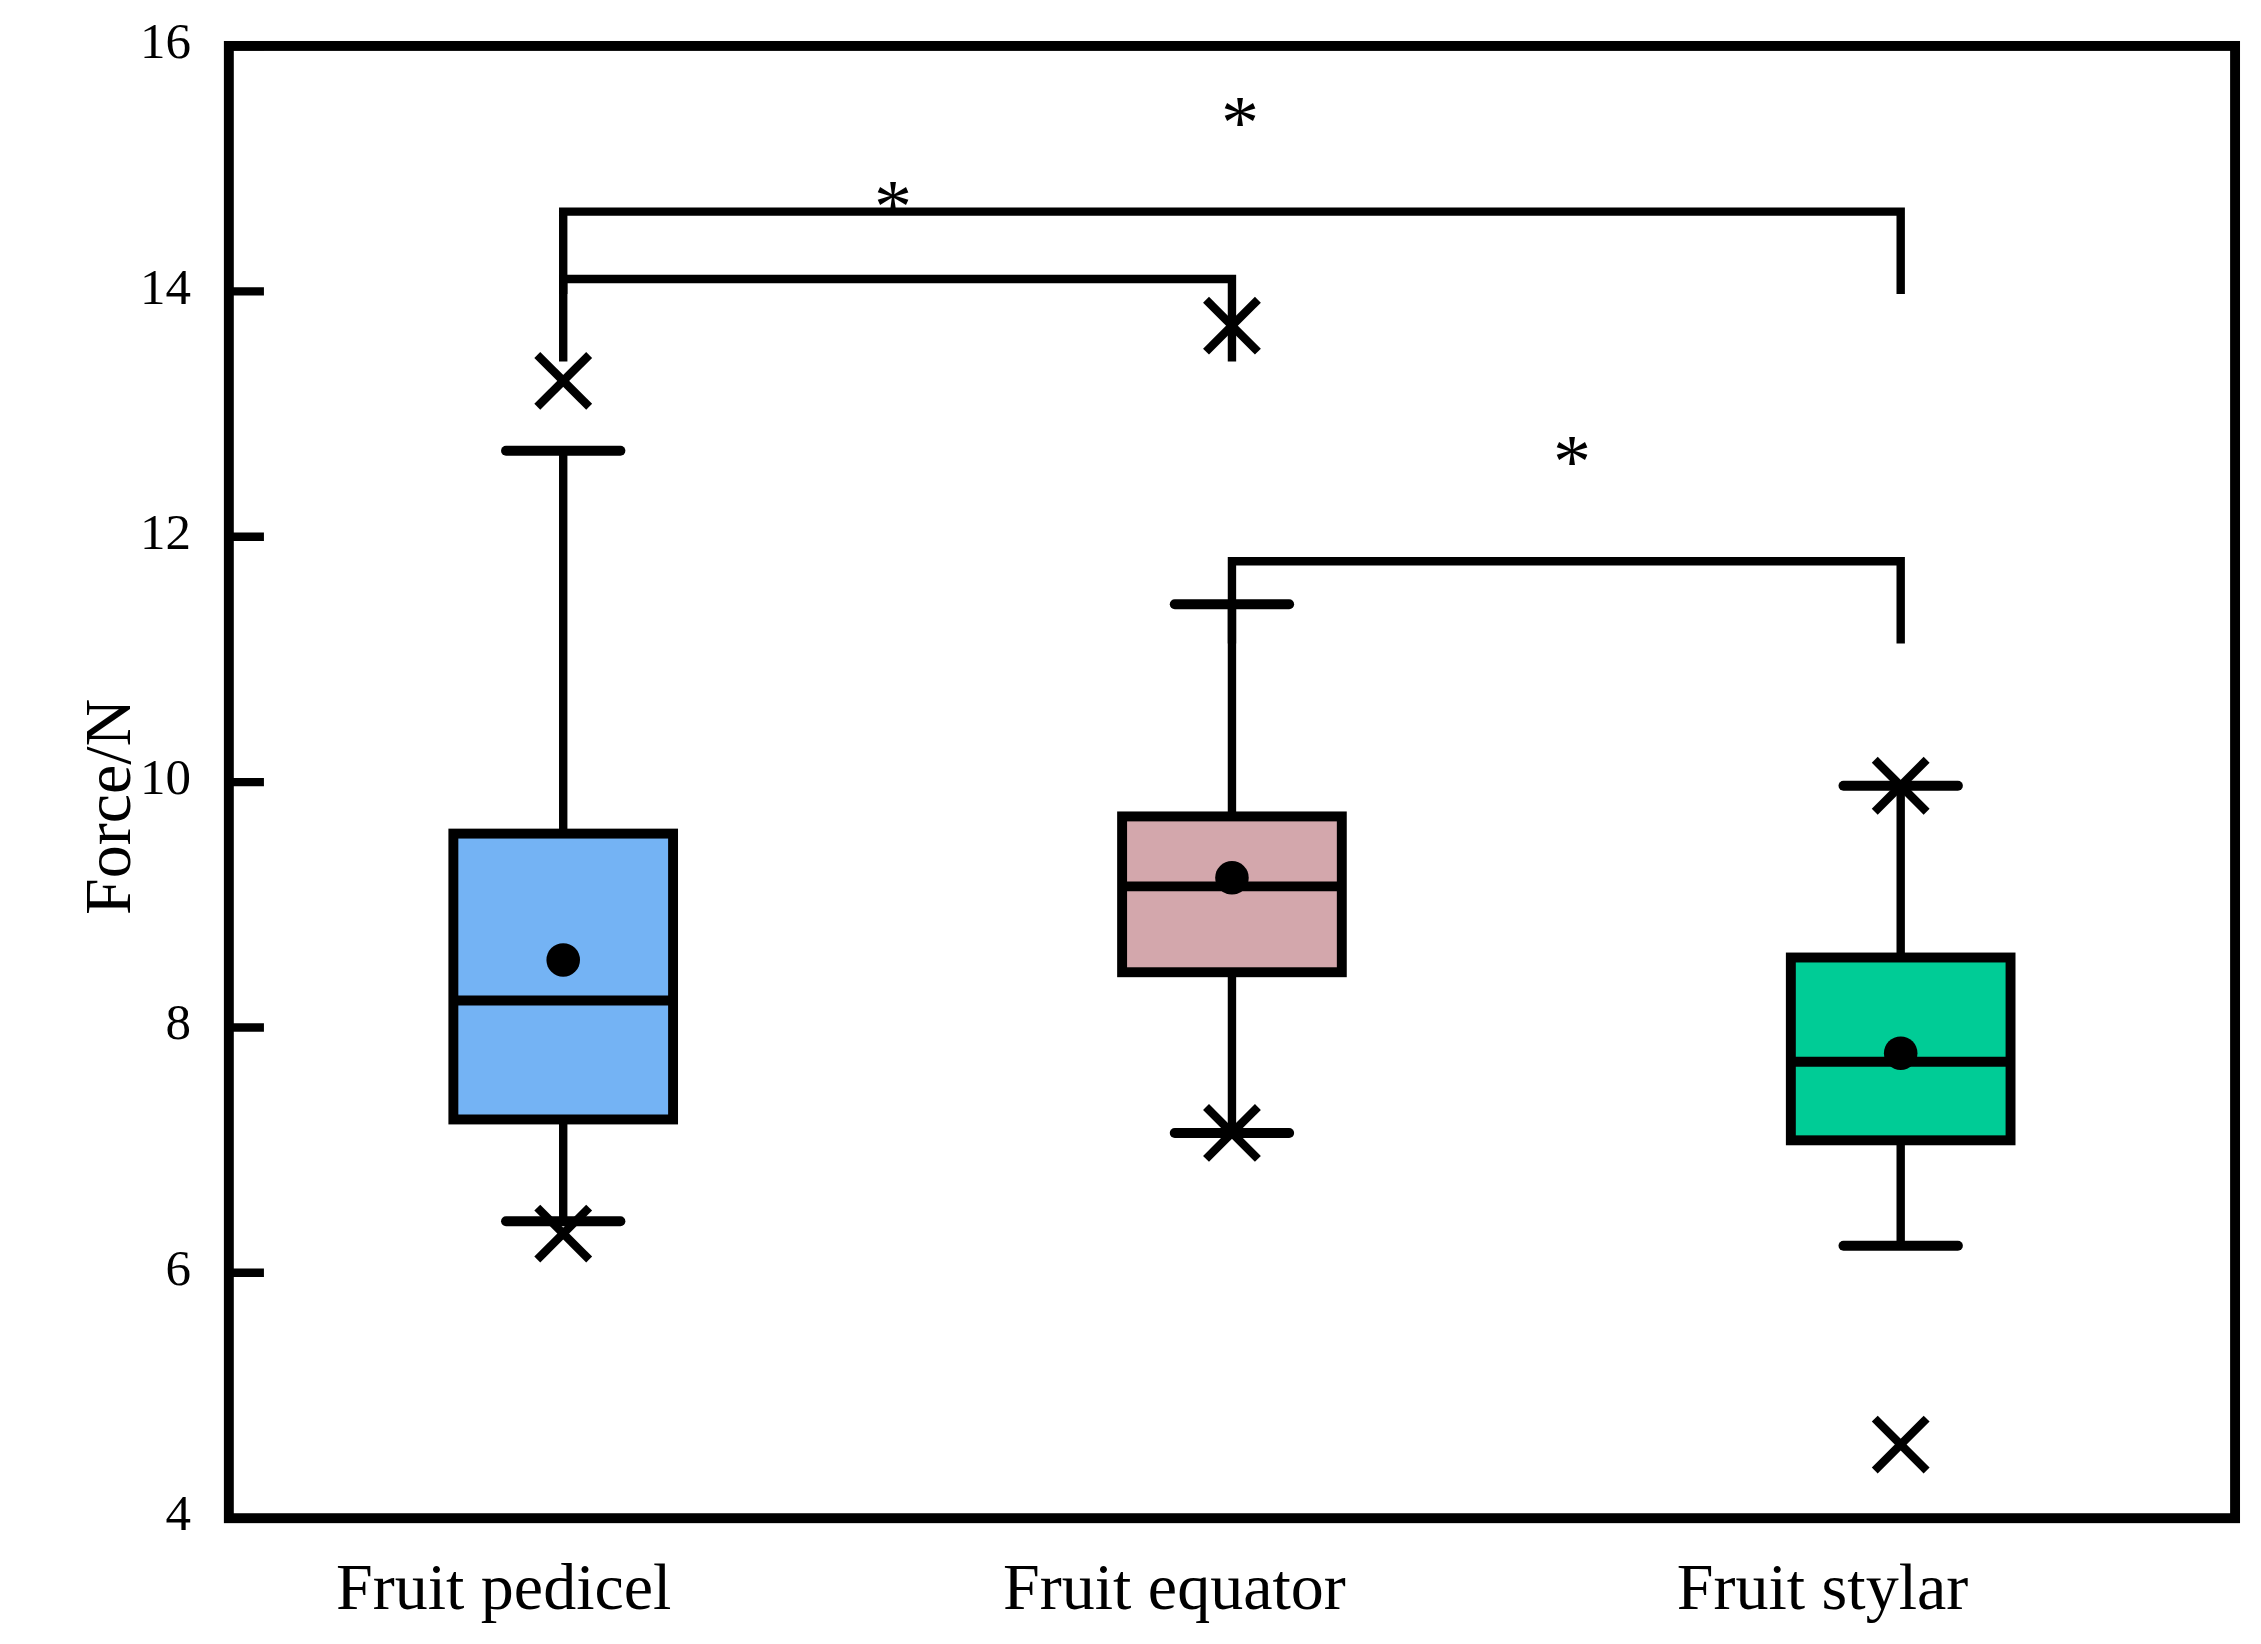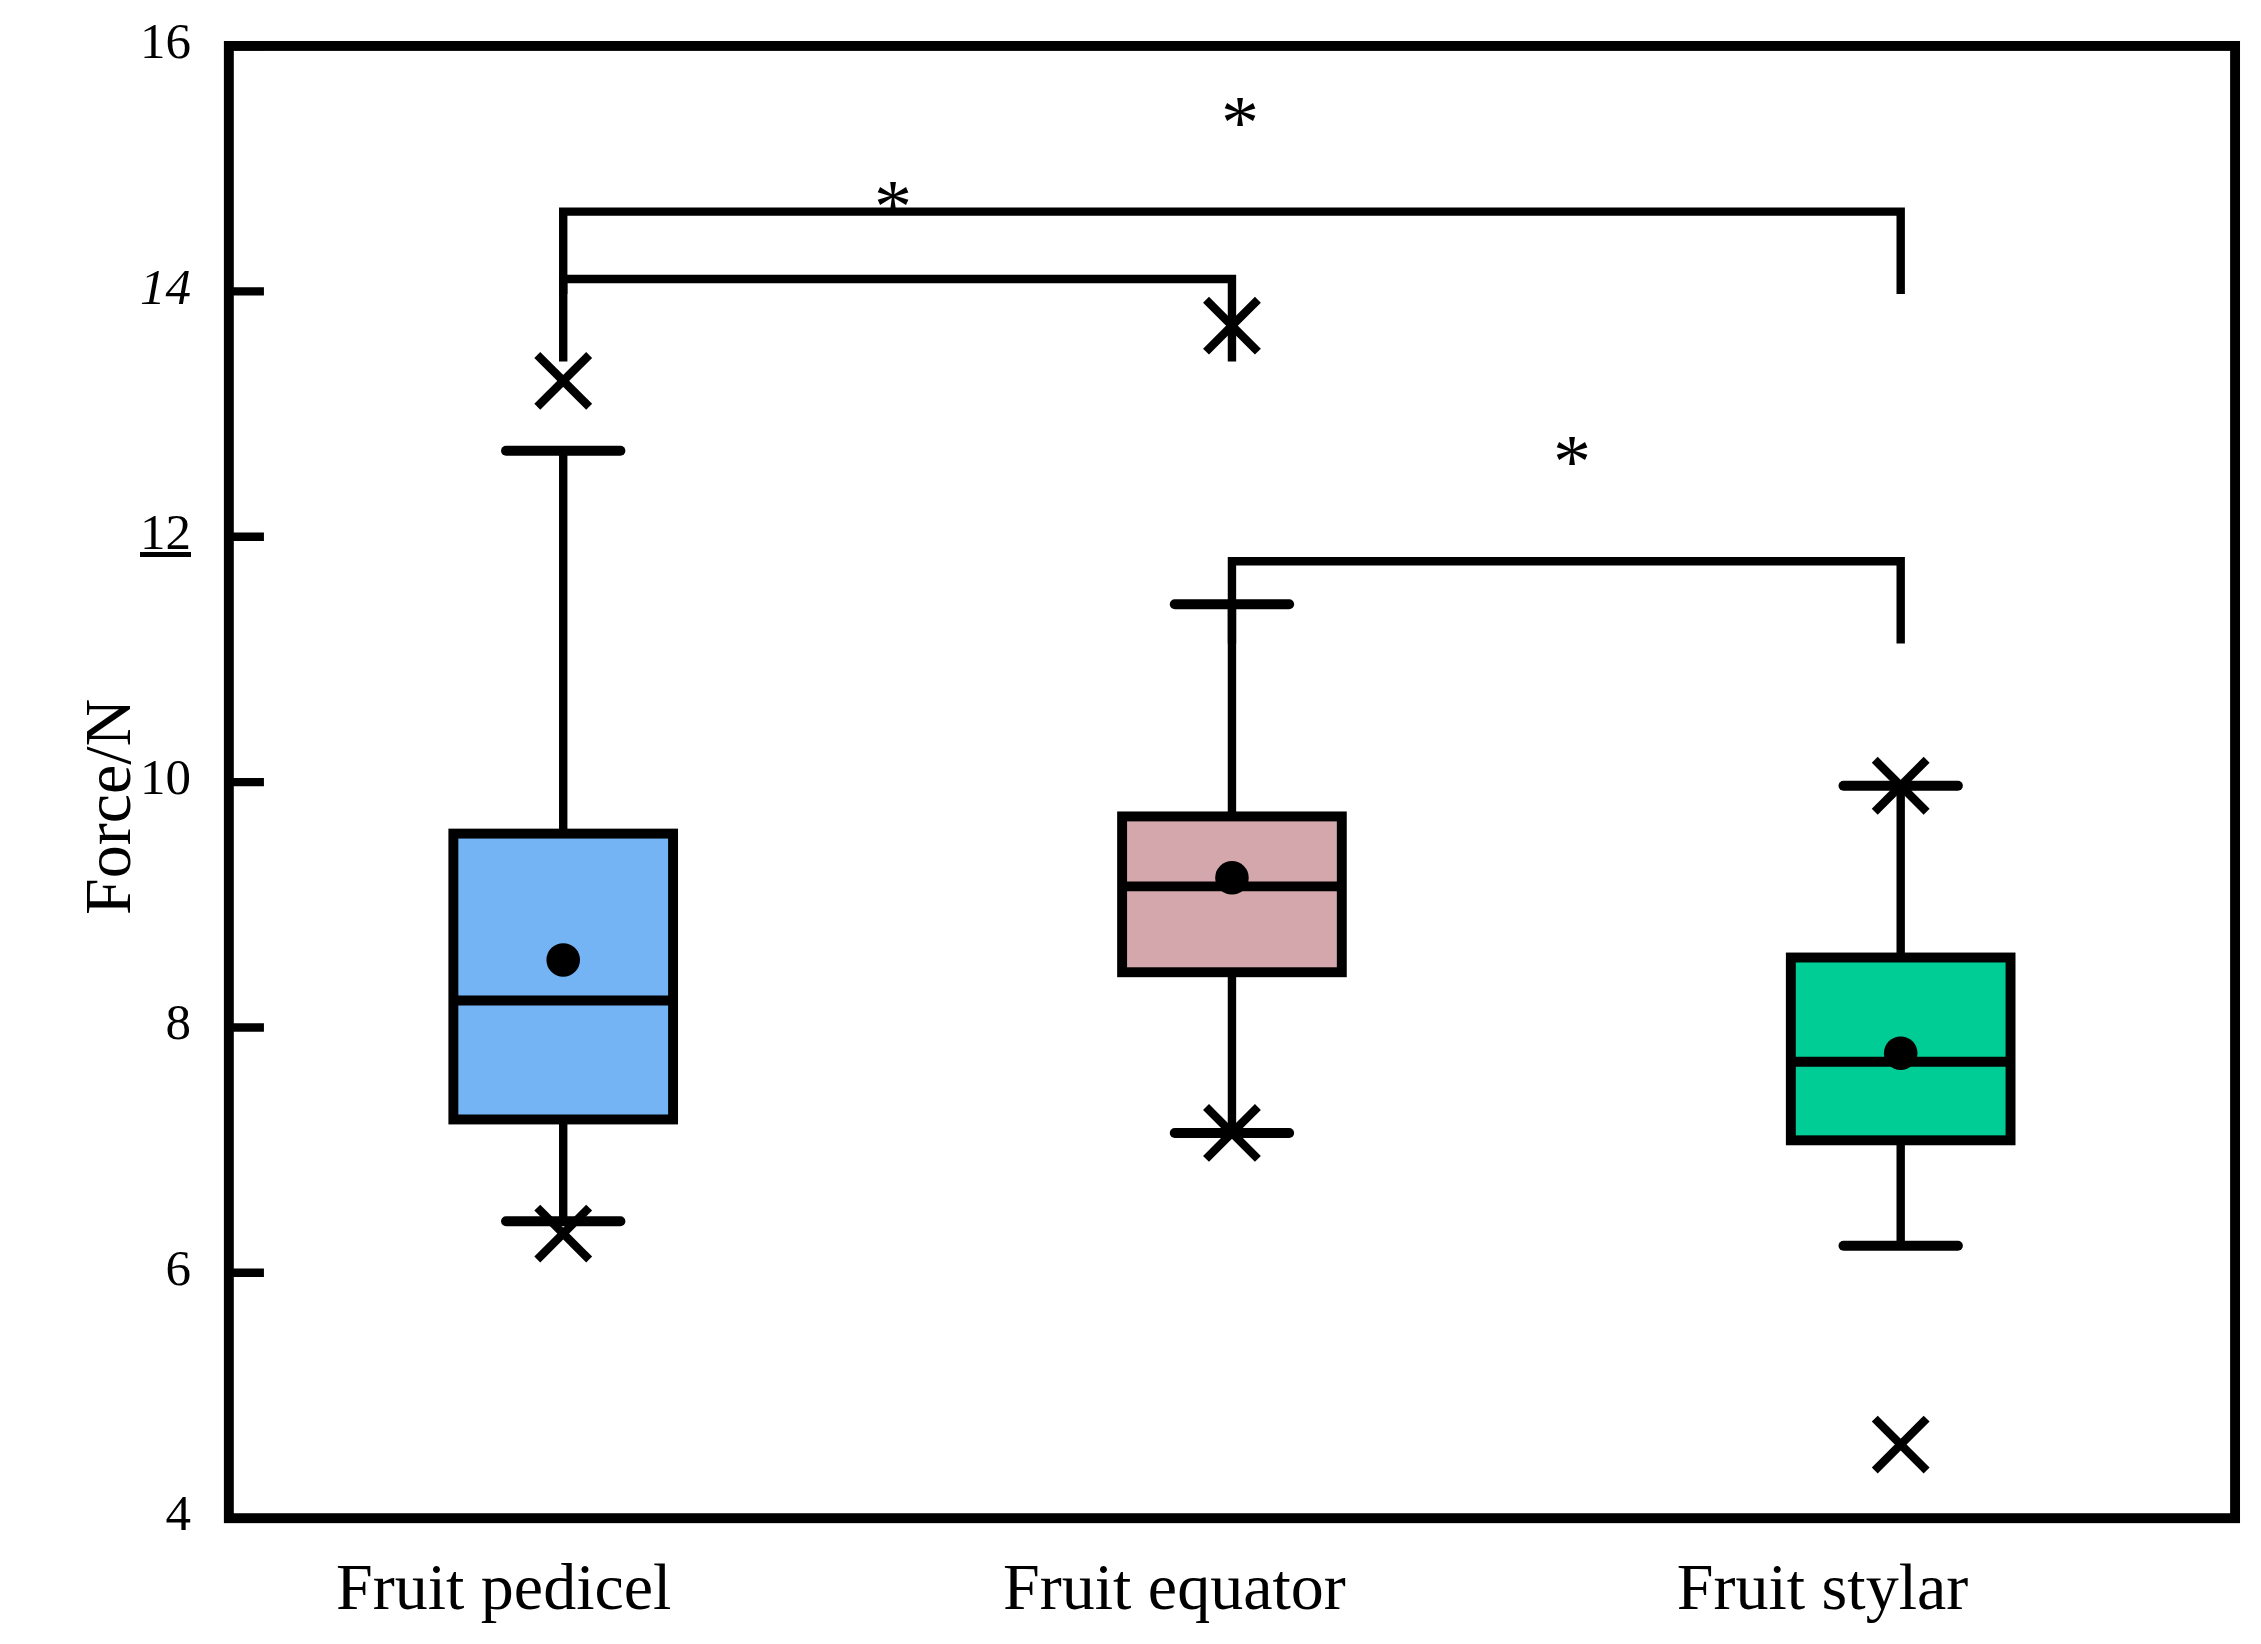--- a/index.html
+++ b/index.html
@@ -46,22 +46,22 @@
   }
 </style>
 </head>
 <body>
 
 <div id="figure">
 
   <div class="ylabel">Force/N</div>
 
   <div class="ytick" style="left:61px; top:12.2px;">16</div>
-  <div class="ytick" style="left:61px; top:258px;font-style:italic;">14</div>
-  <div class="ytick" style="left:61px; top:503px;text-decoration:underline;">12</div>
+  <div class="ytick" style="left:61px; top:258px;">14</div>
+  <div class="ytick" style="left:61px; top:503px;">12</div>
   <div class="ytick" style="left:61px; top:748px;">10</div>
   <div class="ytick" style="left:61px; top:993px;">8</div>
   <div class="ytick" style="left:61px; top:1239px;">6</div>
   <div class="ytick" style="left:61px; top:1484px;">4</div>
 
   <div class="xtick" style="left:336px; top:1549px; width:305px;">Fruit pedicel</div>
   <div class="xtick" style="left:1003px; top:1549px; width:305px;">Fruit equator</div>
   <div class="xtick" style="left:1670px; top:1549px; width:305px;">Fruit stylar</div>
 
   <div class="starlab" style="left:1194px; top:84px; width:92px;">*</div>

